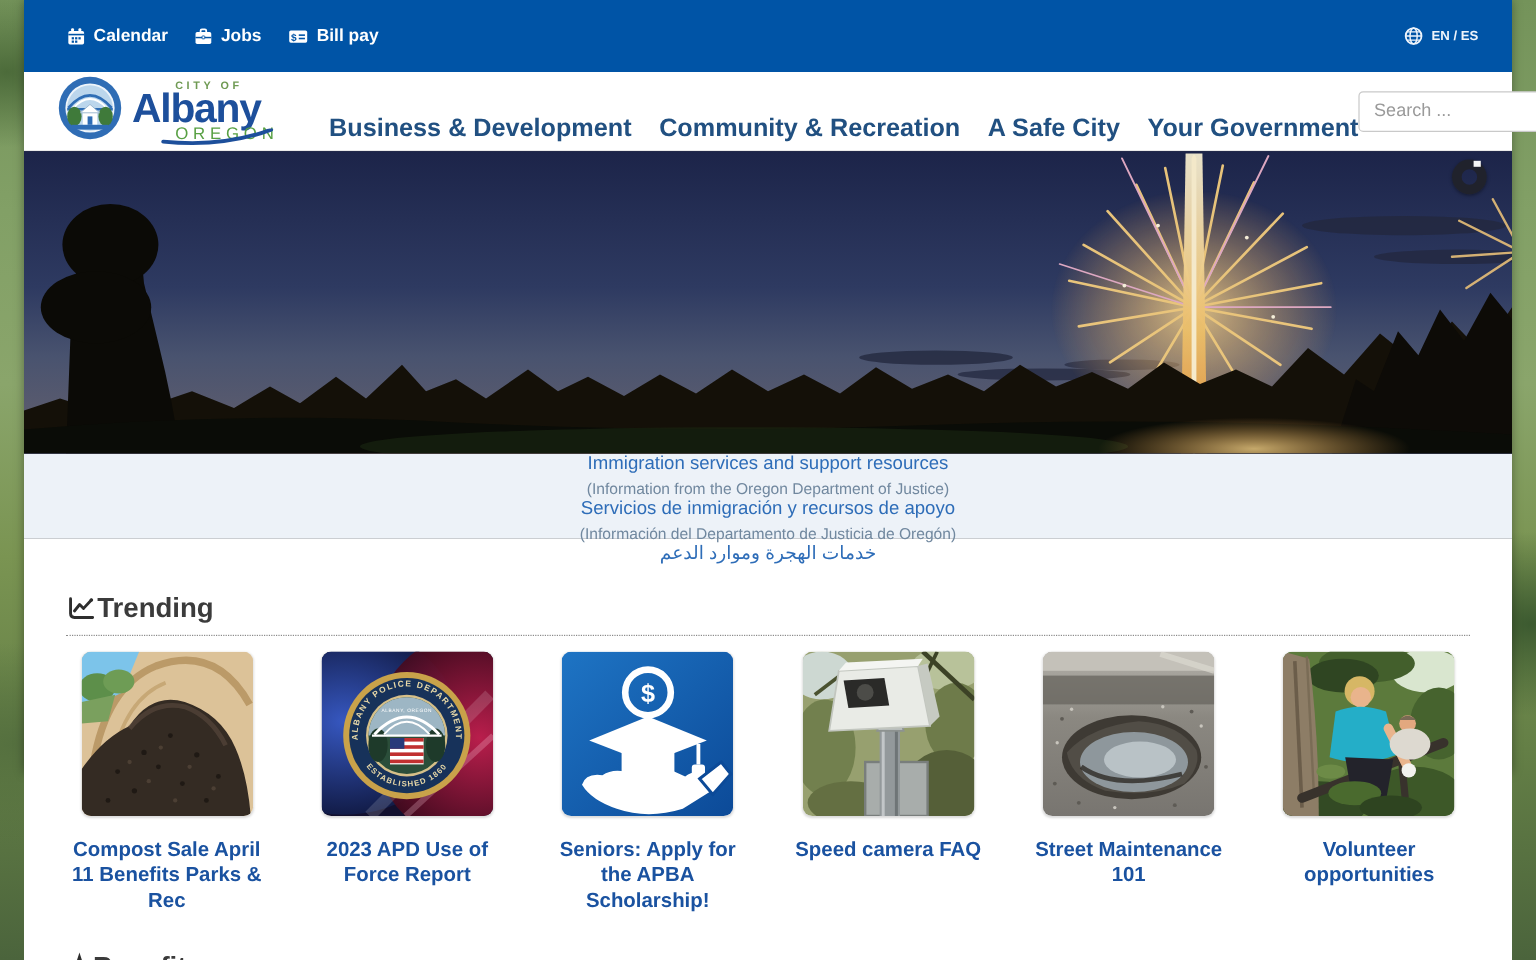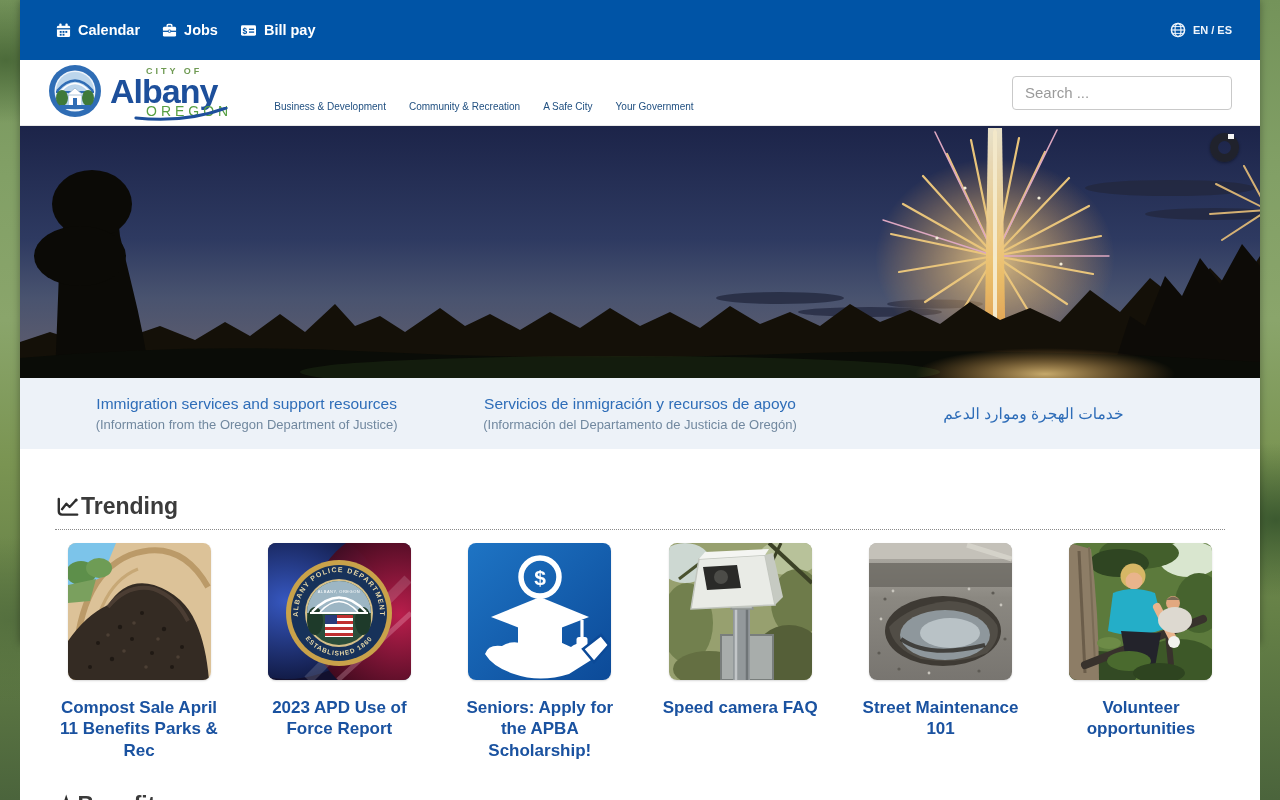--- a/index.html
+++ b/index.html
@@ -23,32 +23,32 @@
 
   
   .header { height:66px; background:#ffffff; display:flex; align-items:center; padding:0 28px; border-bottom:1px solid #e9e9e9; }
   .logo { display:flex; align-items:center; gap:8px; cursor:pointer; }
   .logo-text { position:relative; line-height:1; }
   .logo-cityof { font-size:9px; font-weight:bold; letter-spacing:3px; color:#6f9a53; margin-left:36px; }
   .logo-name { font-size:34px; font-weight:bold; color:#1d4f9b; letter-spacing:-1px; margin-top:-2px; }
   .logo-state { font-size:14px; letter-spacing:4px; color:#58a043; margin-left:36px; margin-top:-4px; }
   .logo-swoosh { position:absolute; left:24px; bottom:-3px; }
   .nav { display:flex; align-items:center; gap:23px; margin-left:42px; }
-  .nav a { color:#215081; font-weight:normal; font-size:10px; text-decoration:none; cursor:pointer; white-space:nowrap;margin-top:28px; }
+  .nav a { color:#215081; font-weight:bold; font-size:21px; text-decoration:none; cursor:pointer; white-space:nowrap;margin-top:28px; }
   .search { margin-left:auto; width:220px; height:34px; border:1px solid #c9c9c9; border-radius:4px; padding:0 12px; font-size:15px; color:#333; font-family:"Liberation Sans",sans-serif; }
   .search::placeholder { color:#9a9a9a; }
 
   
   .hero { position:relative; height:252px; overflow:hidden; background:#1c2448; }
   .hero svg { position:absolute; inset:0; display:block; }
   .a11y { position:absolute; top:7px; right:21px; width:29px; height:29px; border-radius:50%; border:8px solid #20222c; cursor:pointer; box-shadow:0 1px 3px rgba(0,0,0,.4); }
   .a11y::after { content:""; position:absolute; top:-7px; right:-3px; width:6px; height:5px; background:#f5f5f5; }
 
   
-  .notice { height:71px; background:#edf2f8; display:flex; align-items:center; padding:0 30px; }
+  .notice { height:71px; background:#edf2f8; display:flex; align-items:center; padding:0 30px;flex-direction:column; }
   .notice-col { flex:1; text-align:center; text-decoration:none; cursor:pointer; }
   .notice-title { color:#2e6db8; font-size:15.5px; }
   .notice-sub { color:#71889f; font-size:13px; margin-top:4px; }
 
   
   .main { background:#ffffff; padding:44px 35px 0 35px; }
   .sec-head { display:flex; align-items:center; font-size:23px; font-weight:bold; color:#3b3b3b; padding-bottom:9px; border-bottom:1px dotted #8a8a8a; }
   .star-glyph { font-size:25px; color:#2e2e2e; line-height:1; }
   .cards { display:flex; justify-content:space-between; margin-top:13px; padding:0 2px; }
   .card { width:164px; display:flex; flex-direction:column; align-items:center; cursor:pointer; }

